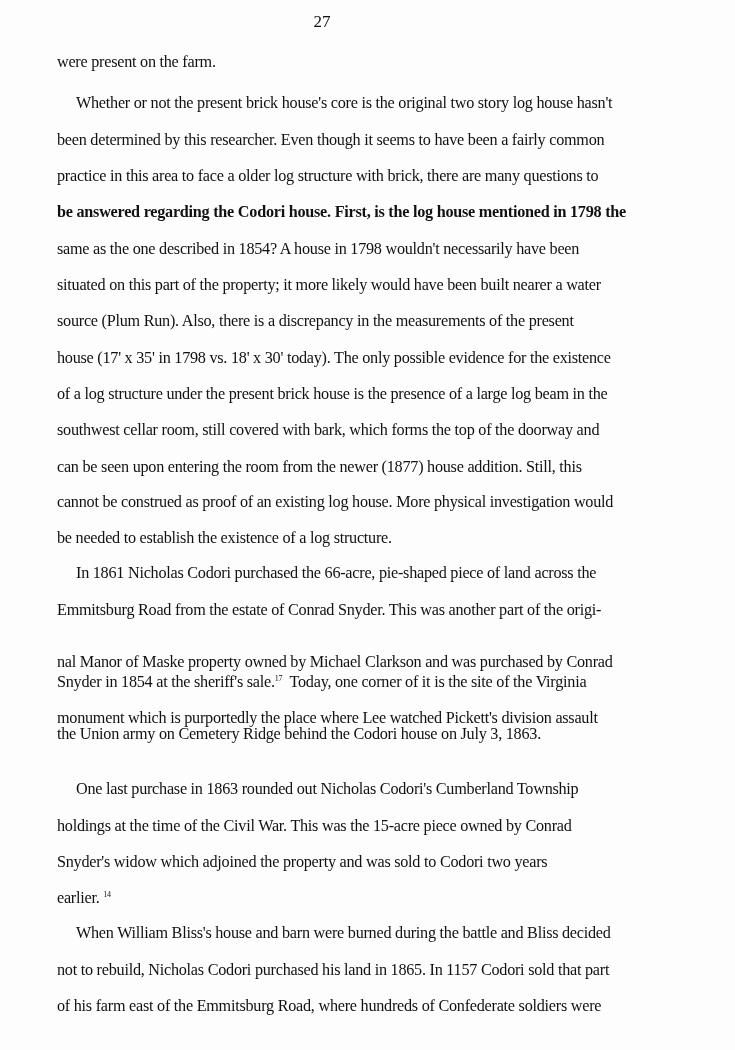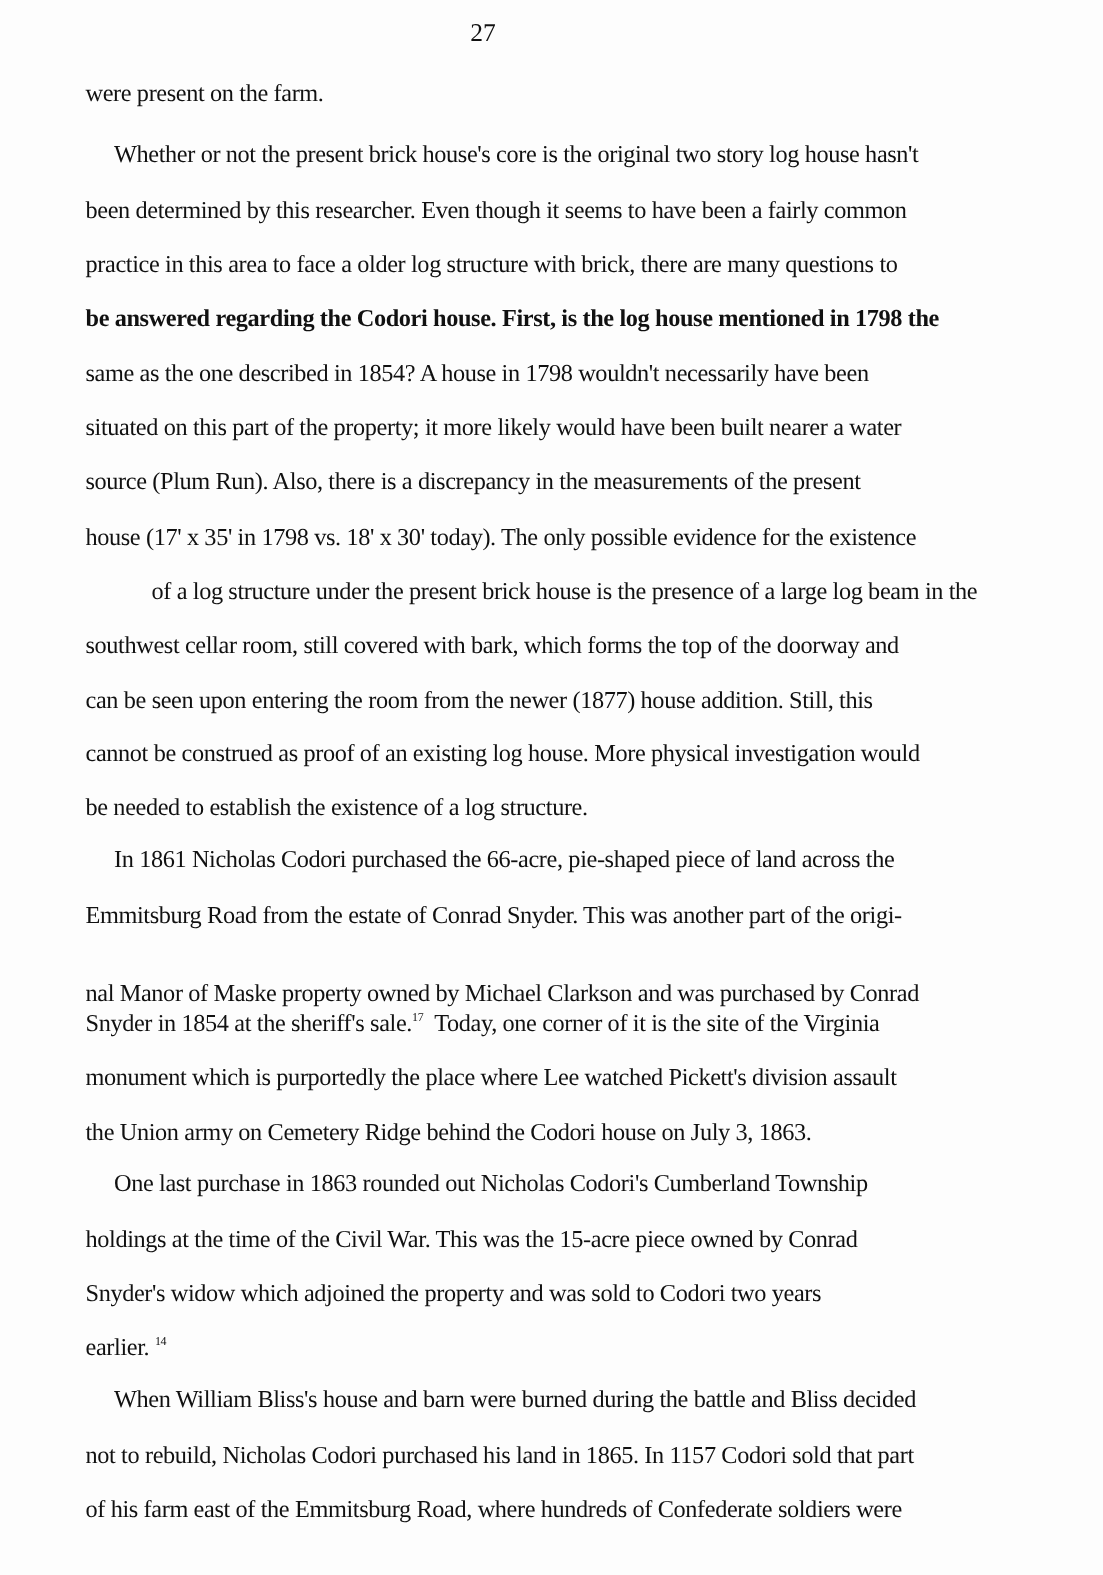--- a/index.html
+++ b/index.html
@@ -27,31 +27,31 @@
 <div id="body-text">
     <div class="line" style="top: 52px;"><span>were present on the farm.</span></div>
     <div class="line indent" style="top: 93px;"><span>Whether or not the present brick house's core is the original two story log house hasn't</span></div>
     <div class="line" style="top: 130px;"><span>been determined by this researcher.  Even though it seems to have been a fairly common</span></div>
     <div class="line" style="top: 166px;"><span>practice in this area to face a older log structure with brick, there are many questions to</span></div>
     <div class="line" style="top: 202px; font-weight: bold;"><span>be answered regarding the Codori house.  First, is the log house mentioned in 1798 the</span></div>
     <div class="line" style="top: 239px;"><span>same as the one described in 1854?  A house in 1798 wouldn't necessarily have been</span></div>
     <div class="line" style="top: 275px;"><span>situated on this part of the property; it more likely would have been built nearer a water</span></div>
     <div class="line" style="top: 311px;"><span>source (Plum Run).  Also, there is a discrepancy in the measurements of the present</span></div>
     <div class="line" style="top: 348px;"><span>house (17' x 35' in 1798 vs. 18' x 30' today).  The only possible evidence for the existence</span></div>
-    <div class="line" style="top: 384px; margin-left: 44px;"><span>of a log structure under the present brick house is the presence of a large log beam in the</span></div>
+    <div class="line" style="top: 384px;"><span>of a log structure under the present brick house is the presence of a large log beam in the</span></div>
     <div class="line" style="top: 420px;"><span>southwest cellar room, still covered with bark, which forms the top of the doorway and</span></div>
     <div class="line" style="top: 457px;"><span>can be seen upon entering the room from the newer  (1877) house addition.  Still, this</span></div>
     <div class="line" style="top: 492px;"><span>cannot be construed as proof of an existing log house.  More physical investigation would</span></div>
     <div class="line" style="top: 528px;"><span>be needed to establish the existence of a log structure.</span></div>
     <div class="line indent" style="top: 563px;"><span>In 1861 Nicholas Codori purchased the 66-acre, pie-shaped piece of land across the</span></div>
     <div class="line" style="top: 600px;"><span>Emmitsburg Road from the estate of Conrad Snyder.  This was another part of the origi-</span></div>
     <div class="line" style="top: 652px;"><span>nal Manor of Maske property owned by Michael Clarkson and was purchased by Conrad</span></div>
     <div class="line" style="top: 672px;"><span>Snyder in 1854 at the sheriff's sale.</span><sup>17</sup><span style="white-space: pre;">  Today, one corner of it is the site of the Virginia</span></div>
     <div class="line" style="top: 708px;"><span>monument which is purportedly the place where Lee watched Pickett's division assault</span></div>
-    <div class="line" style="top: 745px;"><span>the Union army on Cemetery Ridge behind the Codori house on July 3, 1863.</span></div>
+    <div class="line" style="top: 724px;"><span>the Union army on Cemetery Ridge behind the Codori house on July 3, 1863.</span></div>
     <div class="line indent" style="top: 779px;"><span>One last purchase in 1863 rounded out Nicholas Codori's Cumberland Township</span></div>
     <div class="line" style="top: 816px; text-align: right;"><span>holdings at the time of the Civil War.  This was the 15-acre piece owned by Conrad</span></div>
     <div class="line" style="top: 852px;"><span>Snyder's widow which adjoined the property and was sold to Codori two years</span></div>
     <div class="line" style="top: 888px;"><span>earlier. </span><sup>14</sup></div>
     <div class="line indent" style="top: 923px;"><span>When William Bliss's house and barn were burned during the battle and Bliss decided</span></div>
     <div class="line" style="top: 960px;"><span>not to rebuild, Nicholas Codori purchased his land in 1865.  In 1157 Codori sold that part</span></div>
     <div class="line" style="top: 996px;"><span>of his farm east of the Emmitsburg Road, where hundreds of Confederate soldiers were</span></div>
   </div>
 
 </body></html>

